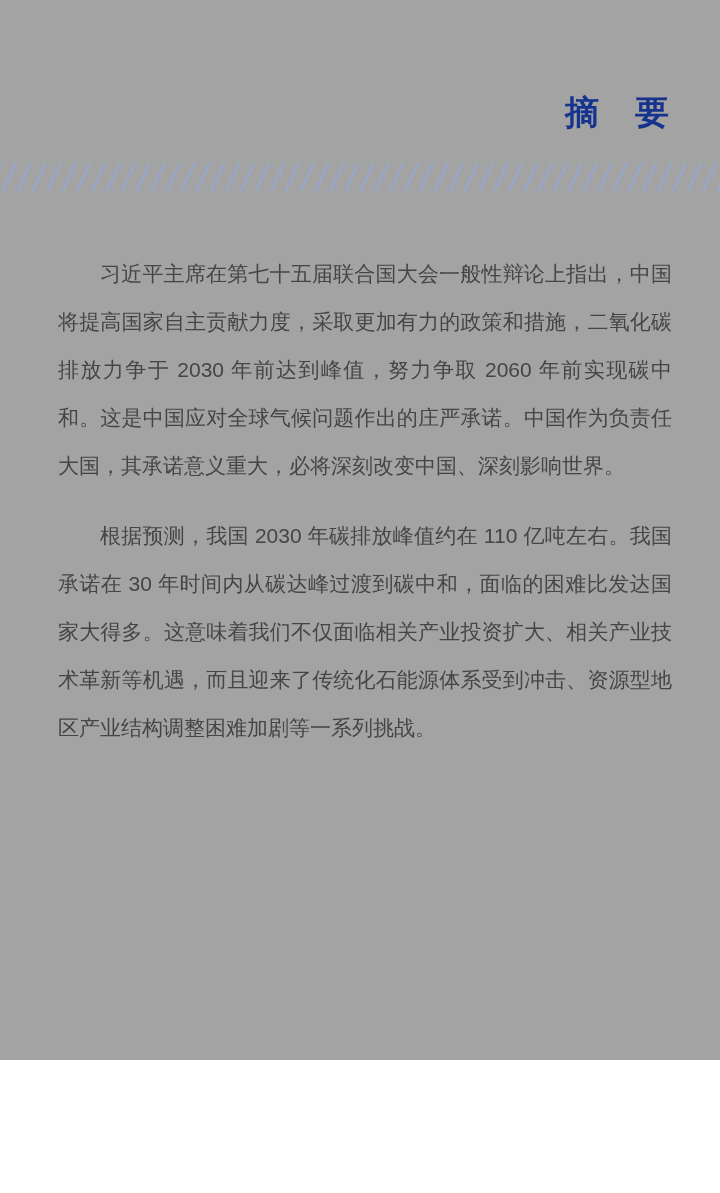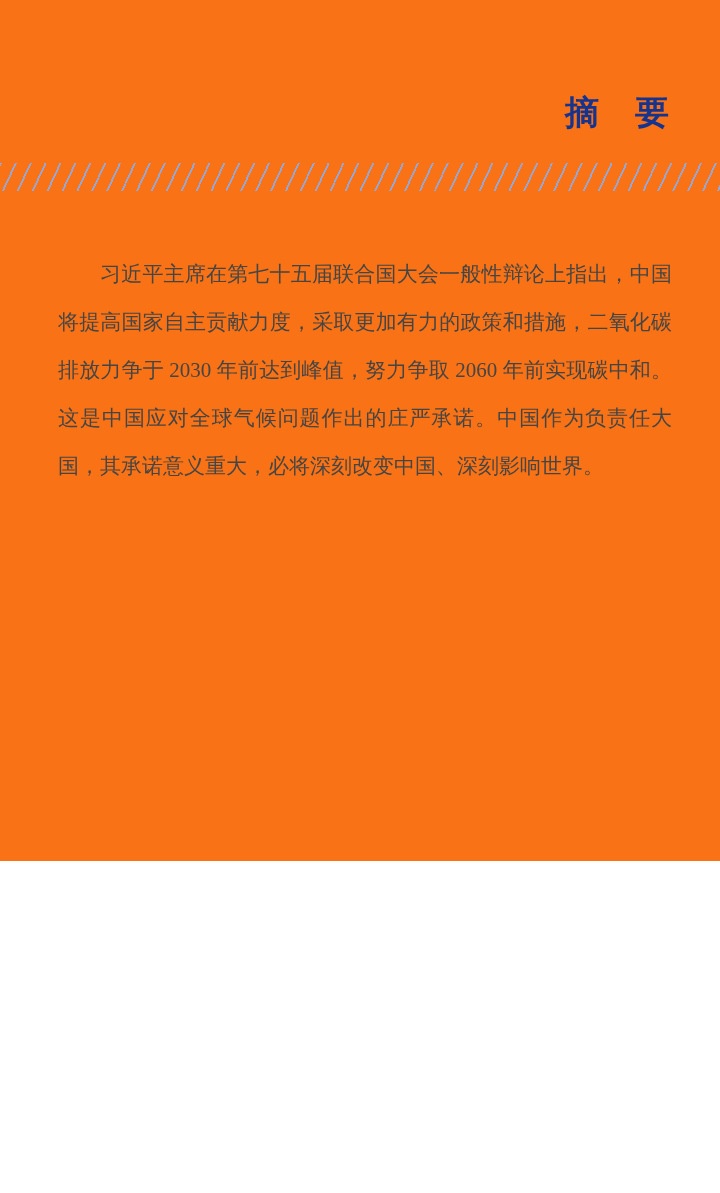--- a/index.html
+++ b/index.html
@@ -3,22 +3,22 @@
 <meta charset="utf-8">
 <style>
   html, body {
     margin: 0;
     padding: 0;
     background: #ffffff;
   }
   .page {
     position: relative;
     width: 720px;
-    height: 861px;
-    background: #f97316;
+    height: 1060px;
+    background: #a3a3a3;
     overflow: hidden;
     font-family: "Liberation Sans", "DejaVu Sans", sans-serif;
   }
   .page-title {
     position: absolute;
     top: 92px;
     left: 0;
     right: 50px;
     text-align: right;
     font-size: 34px;
@@ -44,33 +44,33 @@
   .abstract-body {
     position: absolute;
     top: 250px;
     left: 58px;
     width: 614px;
     color: #454545;
     font-size: 21px;
     line-height: 48px;
     text-align: justify;
     text-justify: inter-ideograph;
-    font-family: Liberation Serif, serif;
   }
   .abstract-body p {
     margin: 0 0 22px 0;
     text-indent: 2em;
   }
 </style>
 </head>
 <body>
 
 <div class="page">
 
   <div class="page-title">摘　要</div>
 
   <div class="stripe-divider"></div>
 
   <div class="abstract-body">
     <p>习近平主席在第七十五届联合国大会一般性辩论上指出，中国将提高国家自主贡献力度，采取更加有力的政策和措施，二氧化碳排放力争于 2030 年前达到峰值，努力争取 2060 年前实现碳中和。这是中国应对全球气候问题作出的庄严承诺。中国作为负责任大国，其承诺意义重大，必将深刻改变中国、深刻影响世界。</p>
+    <p>根据预测，我国 2030 年碳排放峰值约在 110 亿吨左右。我国承诺在 30 年时间内从碳达峰过渡到碳中和，面临的困难比发达国家大得多。这意味着我们不仅面临相关产业投资扩大、相关产业技术革新等机遇，而且迎来了传统化石能源体系受到冲击、资源型地区产业结构调整困难加剧等一系列挑战。</p>
   </div>
 
 </div>
 
 </body></html>

